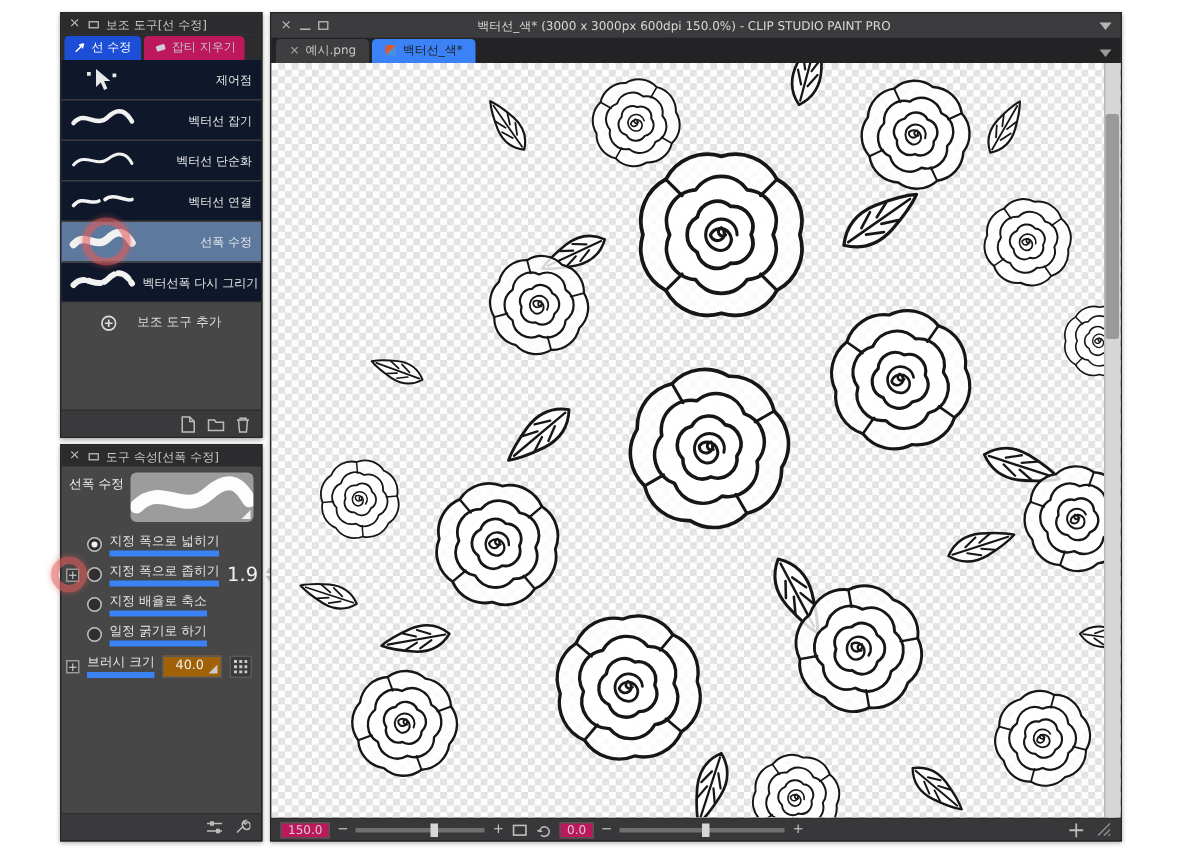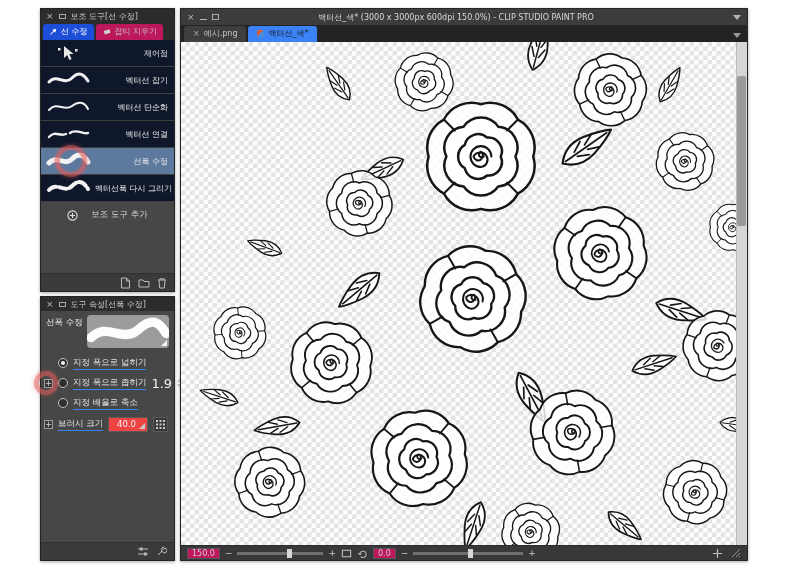--- a/index.html
+++ b/index.html
@@ -34,28 +34,28 @@
   .tp-name{font-size:8.5px;color:#f0f0f0;white-space:nowrap;padding-top:2px}
   .preview-box{flex:1;height:33px;background:#9c9c9c;border-radius:4px;position:relative;overflow:hidden}
   .preview-corner{position:absolute;right:2px;bottom:2px;width:0;height:0;border-left:6px solid transparent;border-bottom:6px solid #f2f2f2}
 
   .opt-row{height:20px;display:flex;align-items:center;gap:5px;padding:0 7px 0 3px;position:relative}
   .expand{width:9px;height:9px;border:1px solid #9a9a9a;color:#d5d5d5;font-size:8px;line-height:7px;text-align:center;flex:0 0 auto;background:#3a3a3a}
   .ghost{visibility:hidden}
   .radio{width:10px;height:10px;border:1px solid #c2c2c2;border-radius:50%;flex:0 0 auto;position:relative;background:#2f2f2f}
   .radio.sel::after{content:"";position:absolute;inset:2px;border-radius:50%;background:#f2f2f2}
   .checkbox{width:10px;height:10px;border:1px solid #c2c2c2;background:#2f2f2f;flex:0 0 auto}
-  .opt-label{font-size:8.5px;color:#e6e6e6;border-bottom:1px solid #3b82f6;white-space:nowrap}
+  .opt-label{font-size:8.5px;color:#e6e6e6;border-bottom:4px solid #3b82f6;white-space:nowrap}
   .opt-value{margin-left:auto;font-size:13px;color:#f0f0f0}
   .spin{display:flex;flex-direction:column;gap:2px}
   .tri-up{width:0;height:0;border-left:3px solid transparent;border-right:3px solid transparent;border-bottom:4px solid #c9c9c9}
   .tri-down{width:0;height:0;border-left:3px solid transparent;border-right:3px solid transparent;border-top:4px solid #c9c9c9}
 
   .brush-row{height:22px;display:flex;align-items:center;gap:5px;padding:0 6px 0 3px}
-  .num-input{flex:1;height:15px;background:#ef4444;border:1px solid #5a5a5a;color:#f0f0f0;font-size:8.5px;display:flex;align-items:center;justify-content:flex-end;padding:0 11px 0 4px;position:relative}
+  .num-input{flex:1;height:15px;background:#a16207;border:1px solid #5a5a5a;color:#f0f0f0;font-size:8.5px;display:flex;align-items:center;justify-content:flex-end;padding:0 11px 0 4px;position:relative}
   .num-input::after{content:"";position:absolute;right:2px;bottom:2px;border-left:6px solid transparent;border-bottom:6px solid #c9c9c9}
   .mini-btn{width:15px;height:15px;border:1px solid #5a5a5a;background:#3a3a3a;display:flex;align-items:center;justify-content:center;flex:0 0 auto}
 
   
   .main{position:absolute;left:180px;top:8px;width:568px;height:553px;border:1px solid #262626;background:#3c3c3e;display:flex;flex-direction:column;box-shadow:0 1px 3px rgba(0,0,0,.35)}
   .m-titlebar{height:16px;background:#3c3c3e;display:flex;align-items:center;padding:0 6px;gap:5px;position:relative;flex:0 0 auto}
   .m-title{position:absolute;left:0;right:16px;text-align:center;font-size:8px;color:#d8d8d8;pointer-events:none;white-space:nowrap}
   .chev{margin-left:auto;width:0;height:0;border-left:4px solid transparent;border-right:4px solid transparent;border-top:5px solid #b5b5b5;z-index:2}
 
   .doc-tabs{height:17px;background:#232325;display:flex;align-items:flex-end;padding:0 6px 0 3px;gap:2px;flex:0 0 auto}
@@ -215,20 +215,25 @@
         <span class="spin">
             <span class="tri-up"></span>
             <span class="tri-down"></span>
           </span>
         <div class="anno" style="left:-7px;top:-2px;width:24px;height:24px"></div>
       </div>
       <div class="opt-row">
         <span class="expand ghost"></span>
         <span class="radio"></span>
         <span class="opt-label">지정 배율로 축소</span>
+      </div>
+      <div class="opt-row">
+        <span class="expand ghost"></span>
+        <span class="radio"></span>
+        <span class="opt-label">일정 굵기로 하기</span>
       </div>
       <div class="brush-row">
         <span class="expand">+</span>
         <span class="opt-label">브러시 크기</span>
         <div class="num-input">
           <span>40.0</span>
         </div>
         <span class="mini-btn">
           <svg width="9" height="9" viewBox="0 0 9 9">
               <g fill="#c9c9c9">

